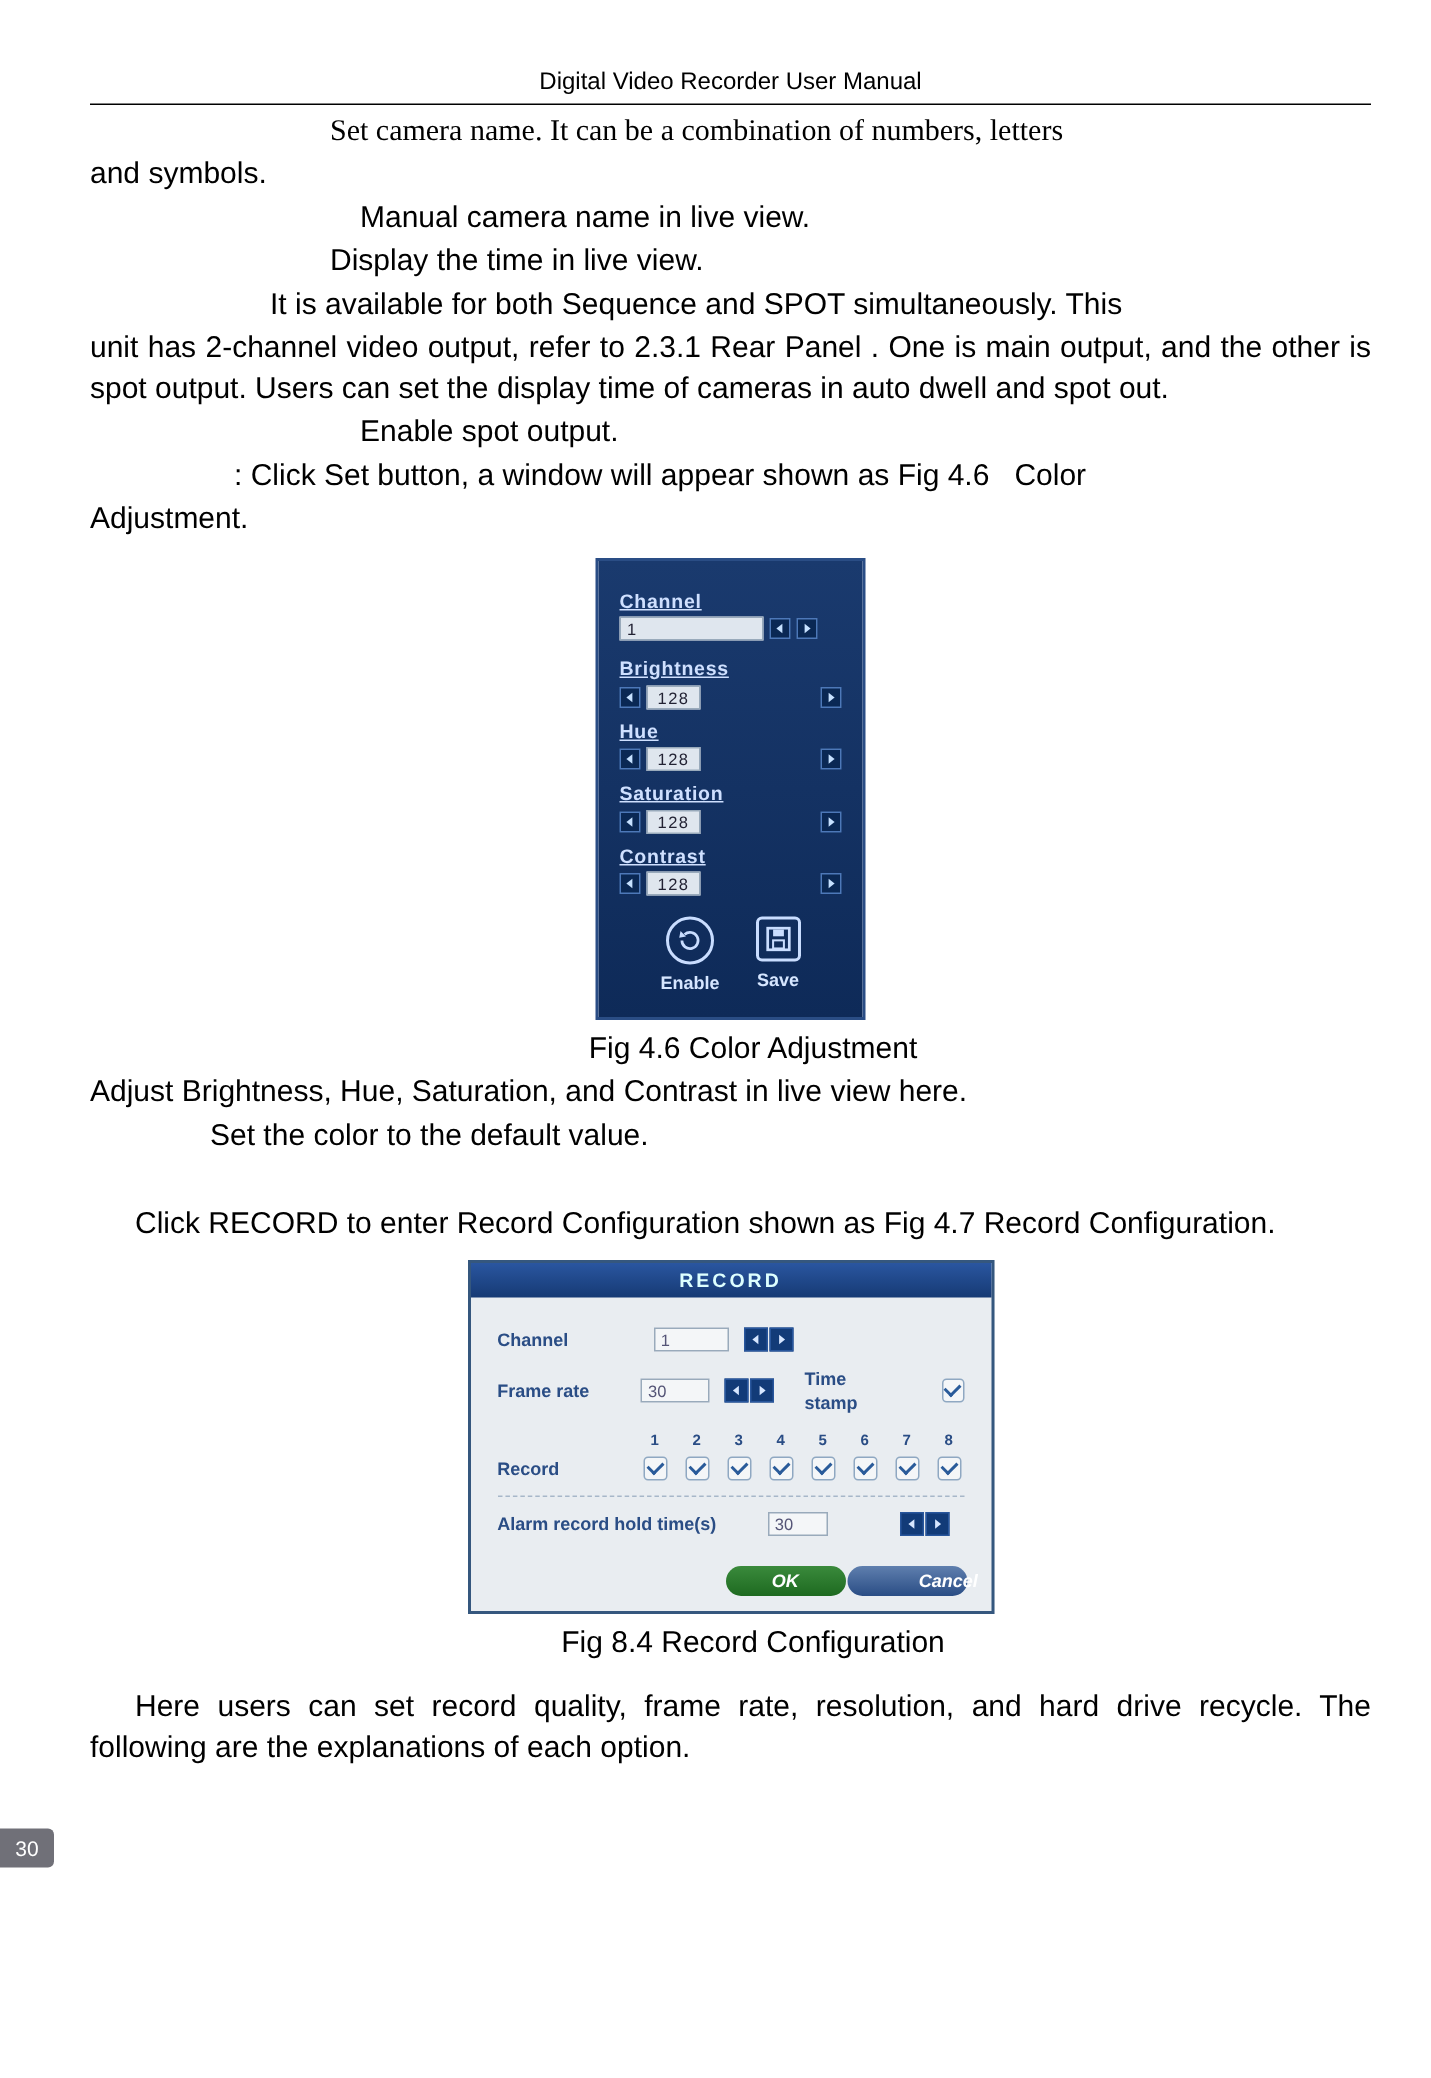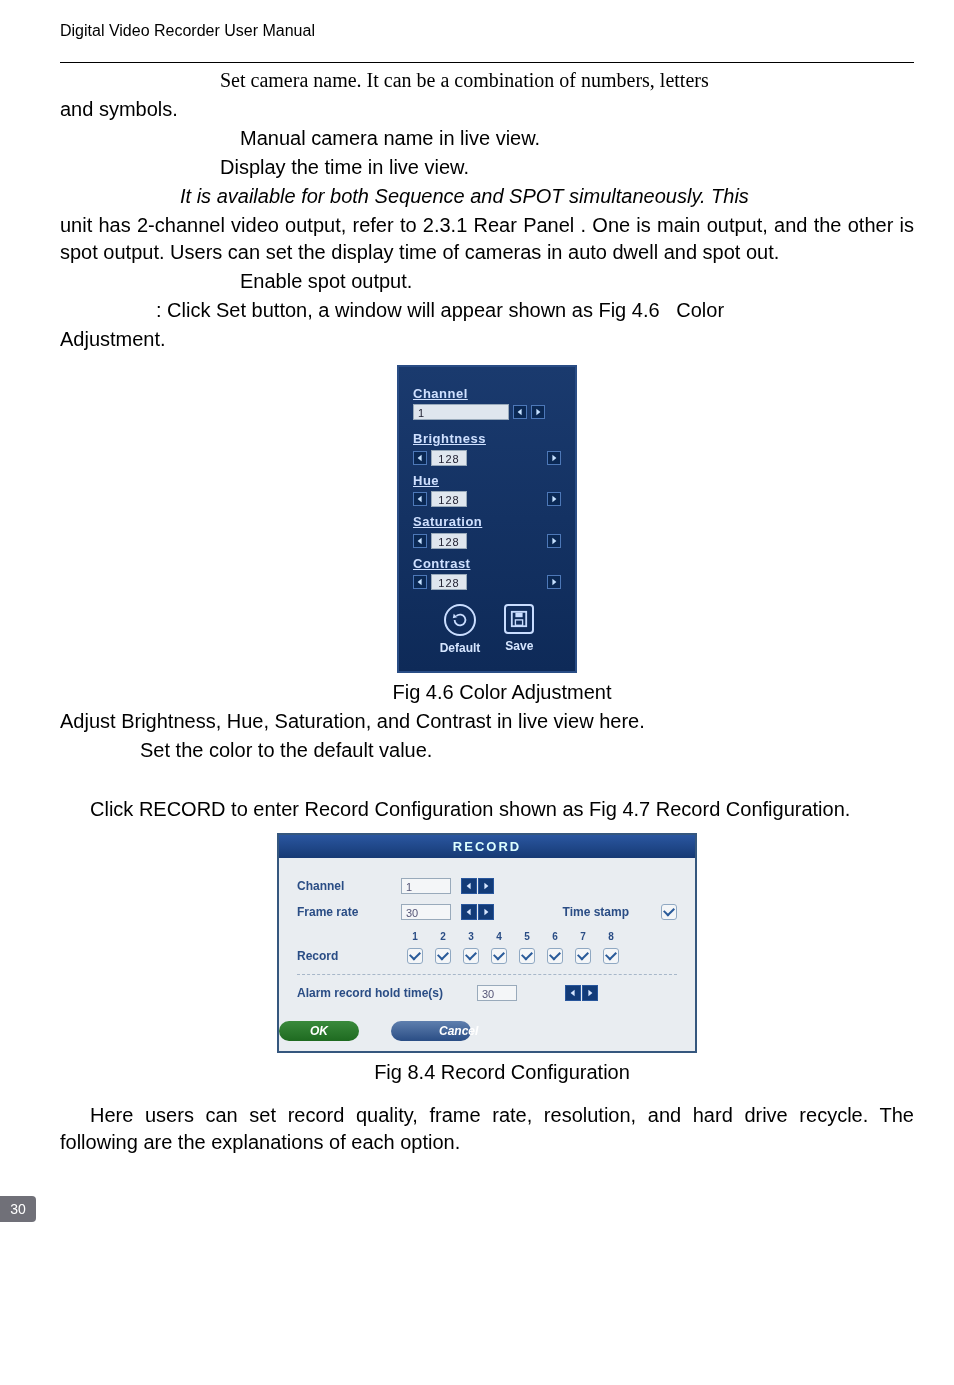--- a/index.html
+++ b/index.html
@@ -8,30 +8,31 @@
     font-size: 20px;
     color: #000;
     background: #fff;
     width: 954px;
     margin: 0 auto;
     padding: 20px 40px 40px 60px;
     position: relative;
     line-height: 1.35;
   }
   .header-line {
-    text-align: left;
+    text-align: center;
     font-size: 16px;
-    padding-bottom: 20px;
+    padding-bottom: 3px;
     border-bottom: 1.5px solid #000;
     margin-bottom: 4px;
+    margin-top: 24px;
   }
   .para { text-align: justify; margin-bottom: 2px; }
   .indent1 { text-indent: 160px; font-family: Liberation Serif, serif; }
   .indent2 { text-indent: 180px; }
-  .indent3 { text-indent: 120px; font-style: italic; }
+  .indent3 { text-indent: 120px; }
   .indent-med { text-indent: 80px; }
   .caption { text-align: center; margin: 6px 0 2px 30px; }
 
   
   .panel-color {
     width: 180px;
     margin: 12px auto 4px auto;
     background: linear-gradient(#1a3a6e, #0e2a58);
     padding: 12px 14px 14px 14px;
     border: 2px solid #2a4d85;
@@ -71,21 +72,21 @@
     width: 32px; height: 32px; border: 2px solid #c9ddff; border-radius: 50%;
     display: inline-flex; align-items: center; justify-content: center; margin-bottom: 4px;
   }
   .save-icon {
     width: 30px; height: 30px; border: 2px solid #c9ddff; border-radius: 4px;
     display: inline-flex; align-items: center; justify-content: center; margin-bottom: 4px;
   }
 
   
   .panel-record {
-    width: 420px;
+    width: 351px;
     margin: 10px auto 4px auto;
     border: 2px solid #35577e;
     background: #e9edf1;
     font-size: 12px;
     color: #2a4d85;
     font-weight: bold;
   }
   .rec-titlebar {
     background: linear-gradient(#2a56a0, #163a74);
     color: #dff;
@@ -117,21 +118,21 @@
   .arrow-r svg { width: 8px; height: 8px; fill: #d6e6ff; }
   .chk {
     width: 16px; height: 16px; background: #f4f6f8; border: 1px solid #8fa8c2;
     display: inline-flex; align-items: center; justify-content: center; border-radius: 3px;
   }
   .chk.checked::after { content: ""; width: 8px; height: 5px; border-left: 2px solid #2a5b9a; border-bottom: 2px solid #2a5b9a; transform: rotate(-45deg); margin-top: -3px;}
   .rec-chks { display: flex; gap: 8px; margin-left: 4px; }
   .chk-col { text-align: center; width: 20px; }
   .chk-col .num { font-size: 10px; margin-bottom: 2px; color: #2a4d85; }
   .rec-hr { border: none; border-top: 1px dashed #a7b7c9; margin: 10px 0 6px 0; }
-  .rec-btnbar { display: flex; gap: 32px; padding: 6px 16px 10px 0; }
+  .rec-btnbar { display: flex; gap: 1px; justify-content: flex-end; padding: 6px 16px 10px 0; }
   .rec-btn {
     width: 80px; height: 20px; border-radius: 10px;
     color: #fff; font-weight: bold; font-style: italic;
     text-align: center; line-height: 20px; font-size: 12px;
   }
   .btn-ok { background: linear-gradient(#3a8a3c, #1e6a20); }
   .btn-cancel { background: linear-gradient(#5f7fae, #2a4d85); padding-left: 48px; }
 
   .page-badge {
     position: relative;
@@ -247,21 +248,21 @@
   </div>
 
   <div class="actionrow">
     <div class="actioncol">
       <div class="circle-icon">
         <svg width="18" height="18" viewBox="0 0 20 20">
             <path fill="none" stroke="#c9ddff" stroke-width="2" d="M4 10a6 6 0 1 0 2-4.5"></path>
             <polygon fill="#c9ddff" points="3,3 7,7 2,8"></polygon>
           </svg>
       </div>
-      <div>Default</div>
+      <div>Enable</div>
     </div>
     <div class="actioncol">
       <div class="save-icon">
         <svg width="18" height="18" viewBox="0 0 20 20">
             <rect x="2" y="2" width="16" height="16" fill="none" stroke="#c9ddff" stroke-width="2"></rect>
             <rect x="6" y="11" width="8" height="6" fill="none" stroke="#c9ddff" stroke-width="1.5"></rect>
             <rect x="6" y="3" width="8" height="5" fill="#c9ddff"></rect>
           </svg>
       </div>
       <div>Save</div>

